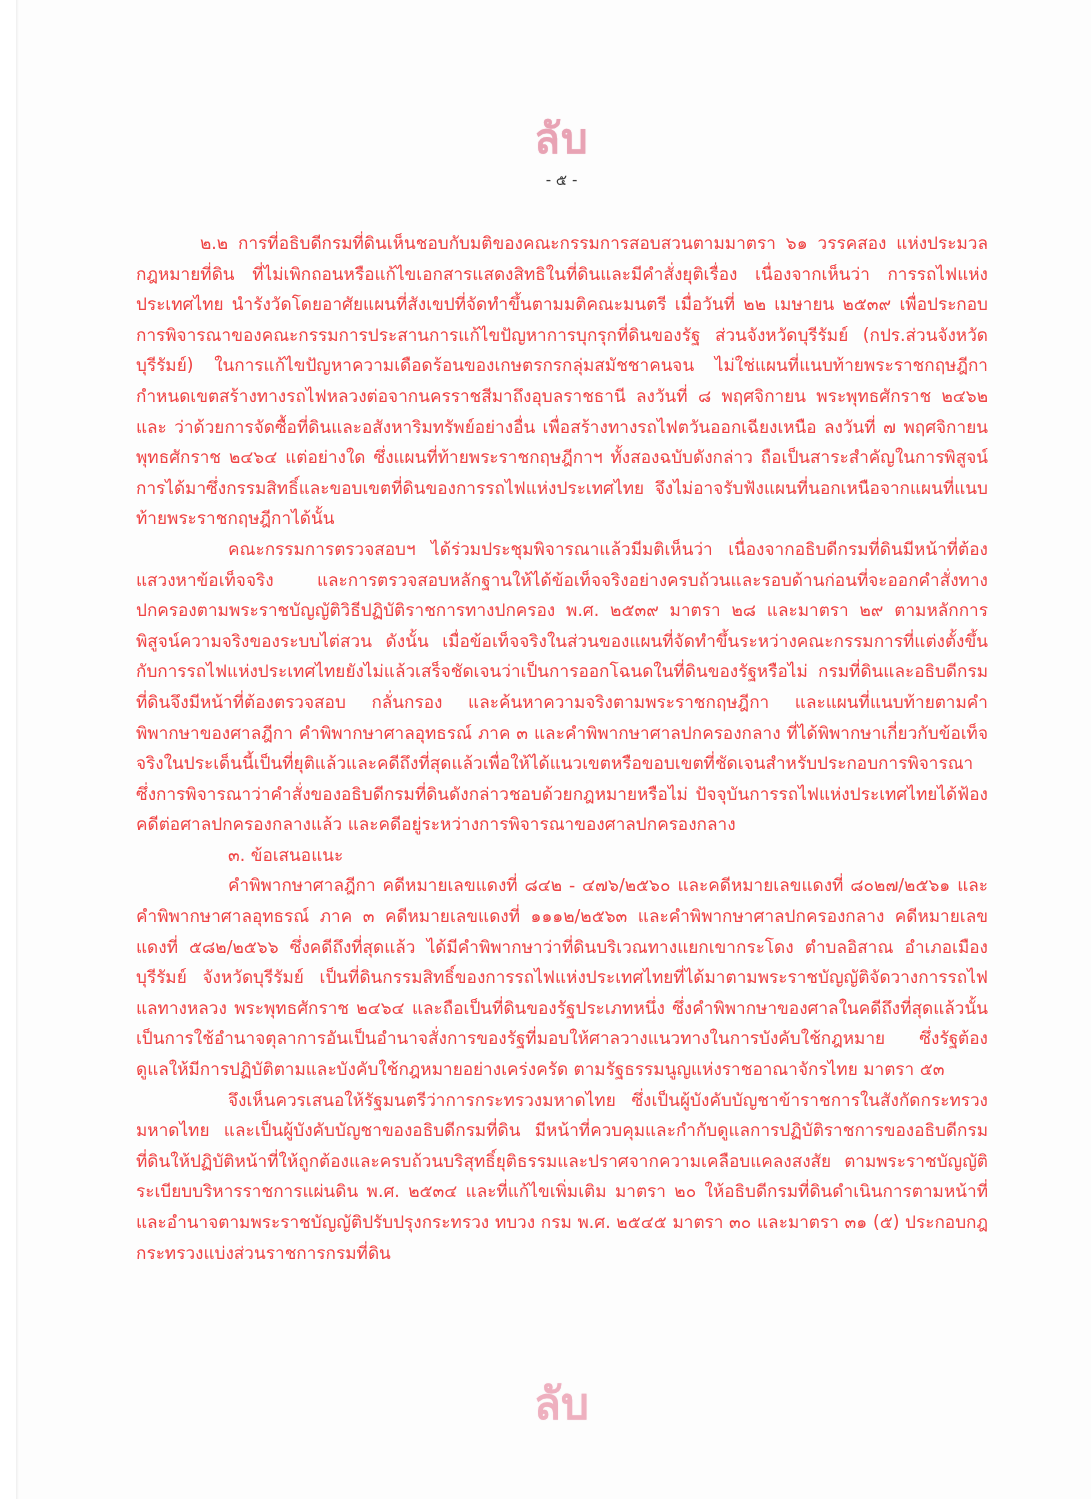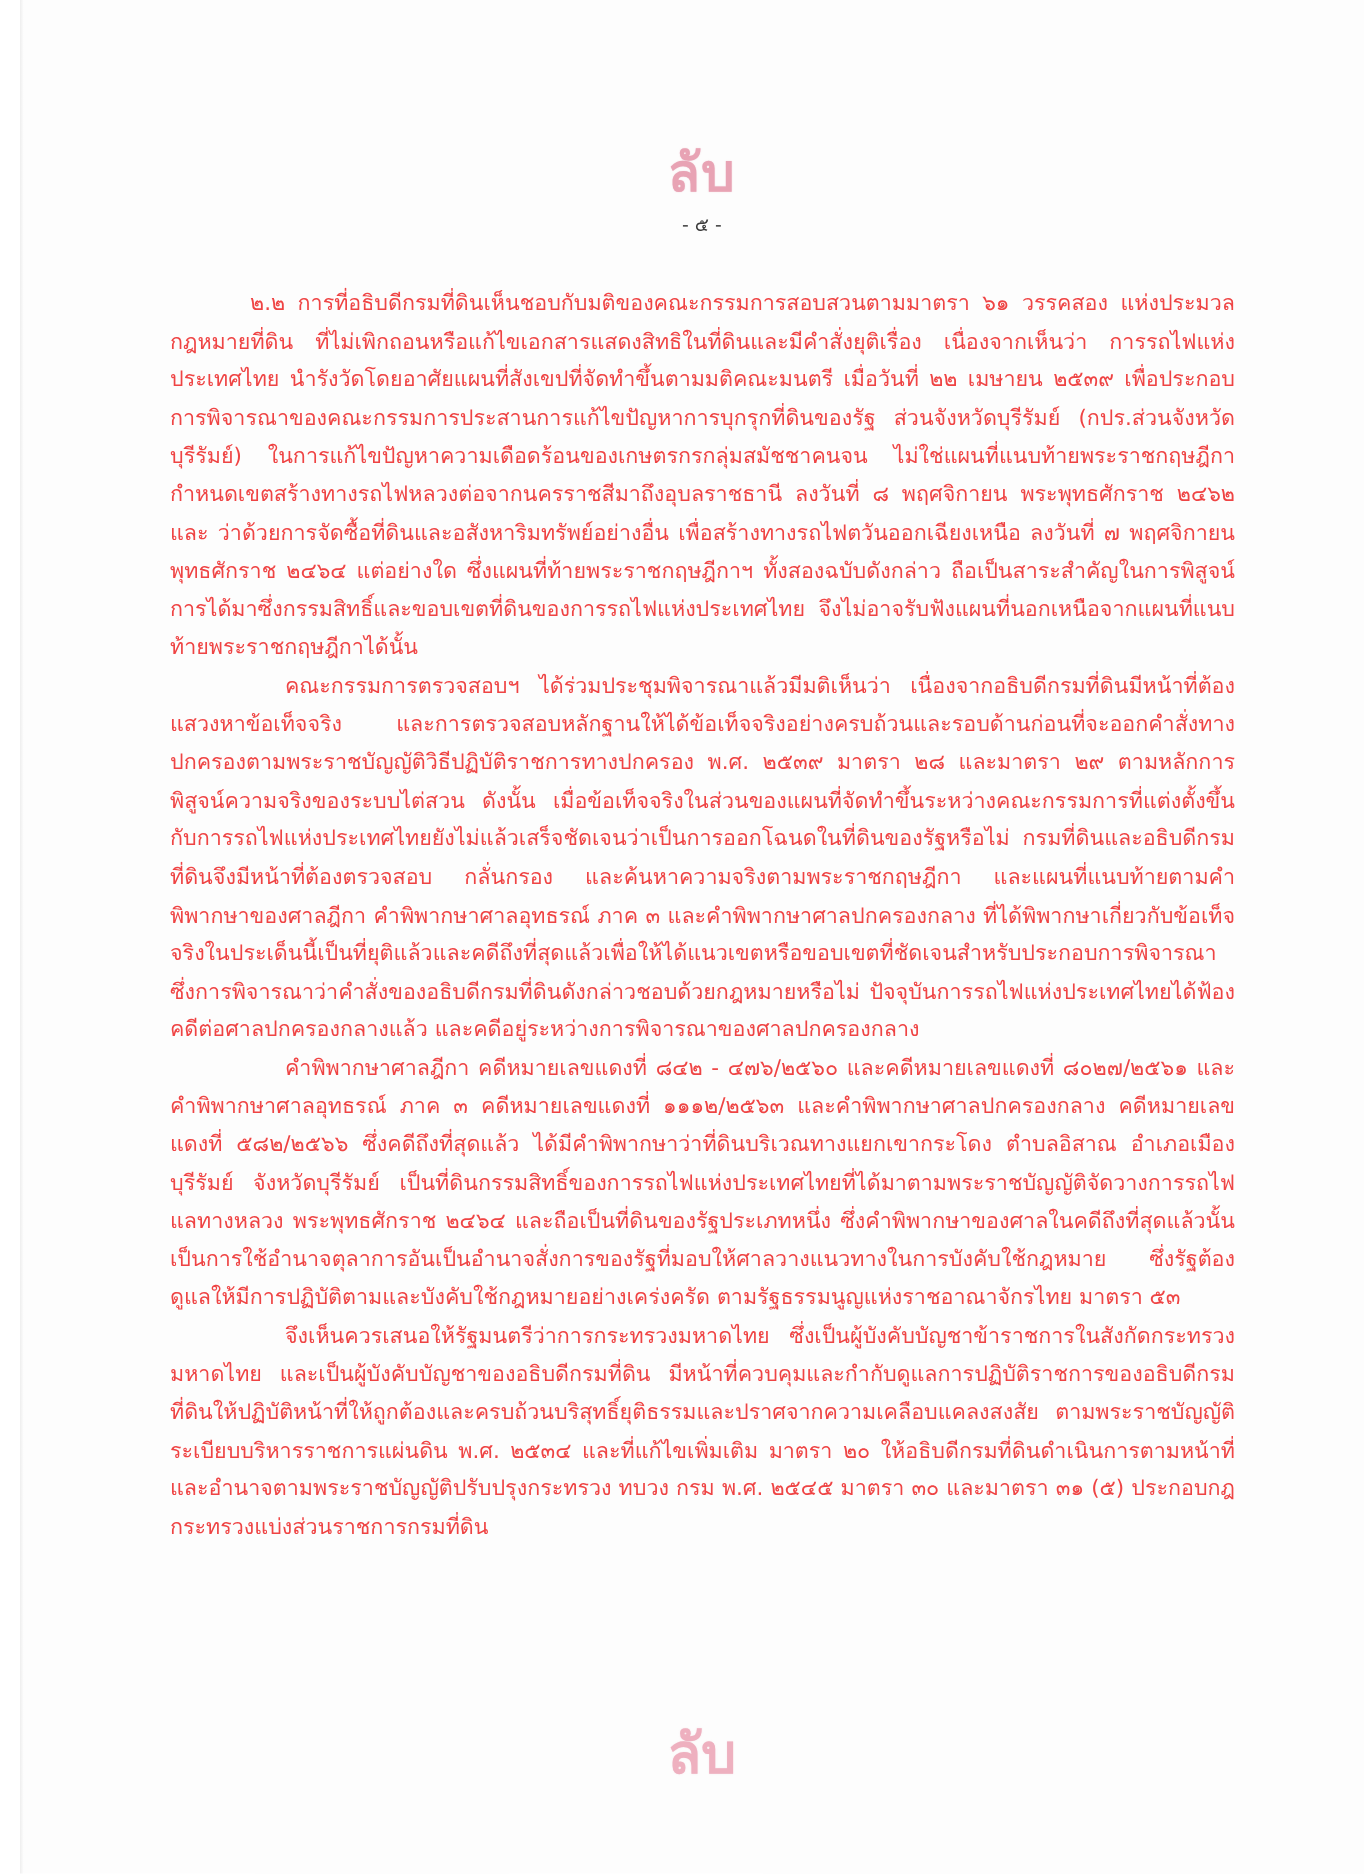--- a/index.html
+++ b/index.html
@@ -104,20 +104,21 @@
 
   <div class="edge-shadow-left"></div>
 
   <div class="stamp-top">ลับ</div>
 
   <div class="page-number">- ๕ -</div>
 
   <div class="body-text">
     <p class="para">๒.๒ การที่อธิบดีกรมที่ดินเห็นชอบกับมติของคณะกรรมการสอบสวนตามมาตรา ๖๑ วรรคสอง แห่งประมวลกฎหมายที่ดิน ที่ไม่เพิกถอนหรือแก้ไขเอกสารแสดงสิทธิในที่ดินและมีคำสั่งยุติเรื่อง เนื่องจากเห็นว่า การรถไฟแห่งประเทศไทย นำรังวัดโดยอาศัยแผนที่สังเขปที่จัดทำขึ้นตามมติคณะมนตรี เมื่อวันที่ ๒๒ เมษายน ๒๕๓๙ เพื่อประกอบการพิจารณาของคณะกรรมการประสานการแก้ไขปัญหาการบุกรุกที่ดินของรัฐ ส่วนจังหวัดบุรีรัมย์ (กปร.ส่วนจังหวัดบุรีรัมย์) ในการแก้ไขปัญหาความเดือดร้อนของเกษตรกรกลุ่มสมัชชาคนจน ไม่ใช่แผนที่แนบท้ายพระราชกฤษฎีกากำหนดเขตสร้างทางรถไฟหลวงต่อจากนครราชสีมาถึงอุบลราชธานี ลงวันที่ ๘ พฤศจิกายน พระพุทธศักราช ๒๔๖๒ และ ว่าด้วยการจัดซื้อที่ดินและอสังหาริมทรัพย์อย่างอื่น เพื่อสร้างทางรถไฟตวันออกเฉียงเหนือ ลงวันที่ ๗ พฤศจิกายน พุทธศักราช ๒๔๖๔ แต่อย่างใด ซึ่งแผนที่ท้ายพระราชกฤษฎีกาฯ ทั้งสองฉบับดังกล่าว ถือเป็นสาระสำคัญในการพิสูจน์การได้มาซึ่งกรรมสิทธิ์และขอบเขตที่ดินของการรถไฟแห่งประเทศไทย จึงไม่อาจรับฟังแผนที่นอกเหนือจากแผนที่แนบท้ายพระราชกฤษฎีกาได้นั้น</p>
     <p class="para tight">คณะกรรมการตรวจสอบฯ ได้ร่วมประชุมพิจารณาแล้วมีมติเห็นว่า เนื่องจากอธิบดีกรมที่ดินมีหน้าที่ต้องแสวงหาข้อเท็จจริง และการตรวจสอบหลักฐานให้ได้ข้อเท็จจริงอย่างครบถ้วนและรอบด้านก่อนที่จะออกคำสั่งทางปกครองตามพระราชบัญญัติวิธีปฏิบัติราชการทางปกครอง พ.ศ. ๒๕๓๙ มาตรา ๒๘ และมาตรา ๒๙ ตามหลักการพิสูจน์ความจริงของระบบไต่สวน ดังนั้น เมื่อข้อเท็จจริงในส่วนของแผนที่จัดทำขึ้นระหว่างคณะกรรมการที่แต่งตั้งขึ้นกับการรถไฟแห่งประเทศไทยยังไม่แล้วเสร็จชัดเจนว่าเป็นการออกโฉนดในที่ดินของรัฐหรือไม่ กรมที่ดินและอธิบดีกรมที่ดินจึงมีหน้าที่ต้องตรวจสอบ กลั่นกรอง และค้นหาความจริงตามพระราชกฤษฎีกา และแผนที่แนบท้ายตามคำพิพากษาของศาลฎีกา คำพิพากษาศาลอุทธรณ์ ภาค ๓ และคำพิพากษาศาลปกครองกลาง ที่ได้พิพากษาเกี่ยวกับข้อเท็จจริงในประเด็นนี้เป็นที่ยุติแล้วและคดีถึงที่สุดแล้วเพื่อให้ได้แนวเขตหรือขอบเขตที่ชัดเจนสำหรับประกอบการพิจารณา ซึ่งการพิจารณาว่าคำสั่งของอธิบดีกรมที่ดินดังกล่าวชอบด้วยกฎหมายหรือไม่ ปัจจุบันการรถไฟแห่งประเทศไทยได้ฟ้องคดีต่อศาลปกครองกลางแล้ว และคดีอยู่ระหว่างการพิจารณาของศาลปกครองกลาง</p>
+    <p class="para heading">๓. ข้อเสนอแนะ</p>
     <p class="para tight">คำพิพากษาศาลฎีกา คดีหมายเลขแดงที่ ๘๔๒ - ๔๗๖/๒๕๖๐ และคดีหมายเลขแดงที่ ๘๐๒๗/๒๕๖๑ และคำพิพากษาศาลอุทธรณ์ ภาค ๓ คดีหมายเลขแดงที่ ๑๑๑๒/๒๕๖๓ และคำพิพากษาศาลปกครองกลาง คดีหมายเลขแดงที่ ๕๘๒/๒๕๖๖ ซึ่งคดีถึงที่สุดแล้ว ได้มีคำพิพากษาว่าที่ดินบริเวณทางแยกเขากระโดง ตำบลอิสาณ อำเภอเมืองบุรีรัมย์ จังหวัดบุรีรัมย์ เป็นที่ดินกรรมสิทธิ์ของการรถไฟแห่งประเทศไทยที่ได้มาตามพระราชบัญญัติจัดวางการรถไฟแลทางหลวง พระพุทธศักราช ๒๔๖๔ และถือเป็นที่ดินของรัฐประเภทหนึ่ง ซึ่งคำพิพากษาของศาลในคดีถึงที่สุดแล้วนั้น เป็นการใช้อำนาจตุลาการอันเป็นอำนาจสั่งการของรัฐที่มอบให้ศาลวางแนวทางในการบังคับใช้กฎหมาย ซึ่งรัฐต้องดูแลให้มีการปฏิบัติตามและบังคับใช้กฎหมายอย่างเคร่งครัด ตามรัฐธรรมนูญแห่งราชอาณาจักรไทย มาตรา ๕๓</p>
     <p class="para tight">จึงเห็นควรเสนอให้รัฐมนตรีว่าการกระทรวงมหาดไทย ซึ่งเป็นผู้บังคับบัญชาข้าราชการในสังกัดกระทรวงมหาดไทย และเป็นผู้บังคับบัญชาของอธิบดีกรมที่ดิน มีหน้าที่ควบคุมและกำกับดูแลการปฏิบัติราชการของอธิบดีกรมที่ดินให้ปฏิบัติหน้าที่ให้ถูกต้องและครบถ้วนบริสุทธิ์ยุติธรรมและปราศจากความเคลือบแคลงสงสัย ตามพระราชบัญญัติระเบียบบริหารราชการแผ่นดิน พ.ศ. ๒๕๓๔ และที่แก้ไขเพิ่มเติม มาตรา ๒๐ ให้อธิบดีกรมที่ดินดำเนินการตามหน้าที่และอำนาจตามพระราชบัญญัติปรับปรุงกระทรวง ทบวง กรม พ.ศ. ๒๕๔๕ มาตรา ๓๐ และมาตรา ๓๑ (๕) ประกอบกฎกระทรวงแบ่งส่วนราชการกรมที่ดิน</p>
   </div>
 
   <div class="stamp-bottom">ลับ</div>
 
   <div class="scroll-track"></div>
 
 </div>
 

